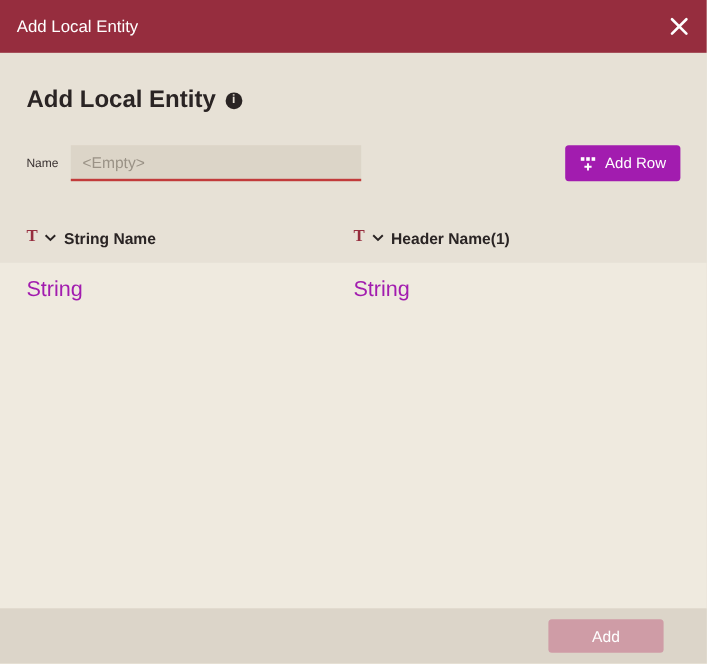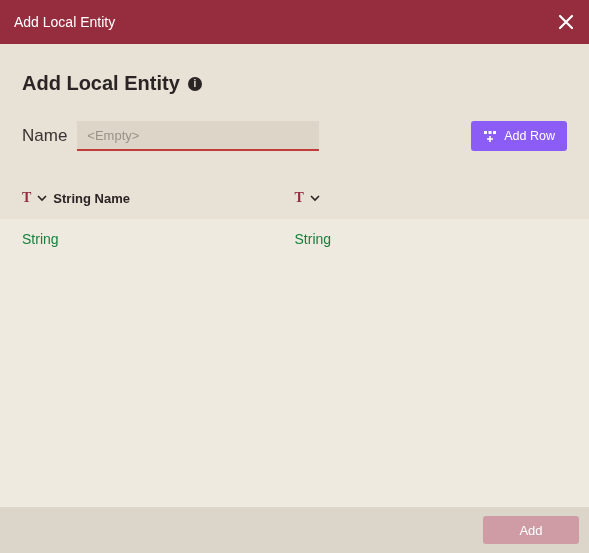--- a/index.html
+++ b/index.html
@@ -24,39 +24,39 @@
     display: flex;
     flex-direction: column;
     min-height: 0;
   }
 
   .heading-row { display:flex; align-items:center; gap:8px; margin-bottom: 26px; }
   .heading-row h1 { font-size: 20px; font-weight: 700; color:#2a2424; }
   .info-icon { width:14px; height:14px; border-radius:50%; background:#2a2424; color:#e7e1d6; font-size:10px; font-weight:700; display:flex; align-items:center; justify-content:center; line-height:1; }
 
   .form-row { display:flex; align-items:center; gap:10px; margin-bottom: 26px; }
-  .form-label { font-size:17px; color:#3a3232; }
+  .form-label { font-size:10px; color:#3a3232; }
   .name-input {
     height: 30px;
     width: 242px;
     background: #dcd5c8;
     border: none;
     border-bottom: 2px solid #c23b3b;
     padding: 0 10px;
     font-size: 13px;
     color: #4c1d95;
     outline: none;
   }
   .name-input::placeholder { color:#9a9286; font-style: normal; }
 
   .spacer { flex:1; }
 
   .btn {
     height: 30px;
-    background: #8b5cf6;
+    background: #a21caf;
     color: #fff;
     border: none;
     border-radius: 3px;
     font-size: 12.5px;
     font-weight: 500;
     padding: 0 12px;
     display: inline-flex;
     align-items: center;
     gap: 7px;
     cursor: pointer;
@@ -88,31 +88,31 @@
   .th .type-icon { color:#962d3e; font-family: Georgia, 'Times New Roman', serif; font-weight:700; font-size:14px; }
   .th .chev { display:flex; }
   .tbody {
     flex:1;
     background:#efeadf;
     padding: 12px 22px;
     display:flex;
   }
   .td {
     flex:1;
-    font-size:14px;
-    color:#15803d;
+    font-size:18px;
+    color:#a21caf;
   }
 
   .footer {
     height: 46px;
     background:#dcd5c9;
     display:flex;
     align-items:center;
     justify-content:flex-end;
-    padding: 0 10px;
+    padding: 0 36px;
   }
   .add-btn {
     height: 28px;
     width: 96px;
     background:#cf9ca6;
     color:#fff;
     border:none;
     border-radius:3px;
     font-size:13px;
     cursor:pointer;
@@ -165,20 +165,21 @@
         </span>
         <span>String Name</span>
       </div>
       <div class="th">
         <span class="type-icon">T</span>
         <span class="chev">
           <svg width="10" height="10" viewBox="0 0 10 10">
               <path d="M1 3 L5 7 L9 3" stroke="#2a2424" stroke-width="1.6" fill="none"></path>
             </svg>
         </span>
+        <span>Header Name(1)</span>
       </div>
     </div>
     <div class="tbody">
       <div class="td">String</div>
       <div class="td">String</div>
     </div>
   </div>
 
 </div>
 

